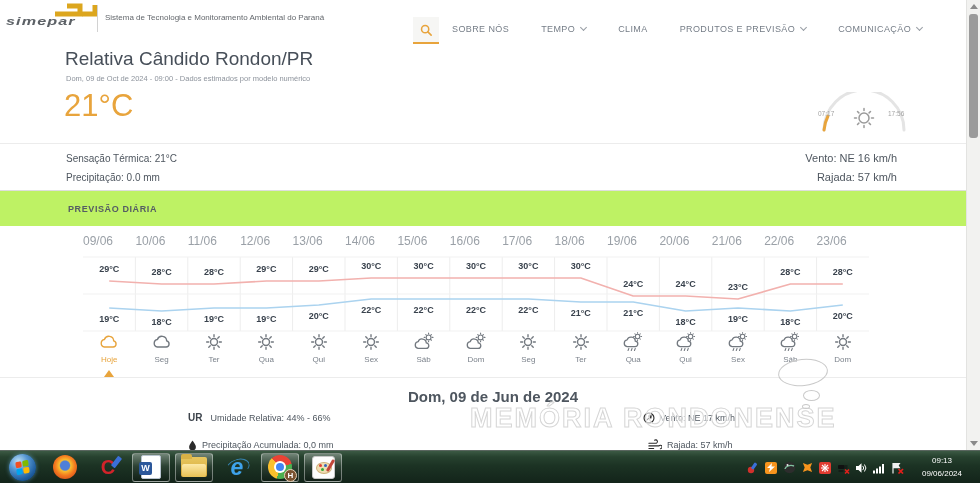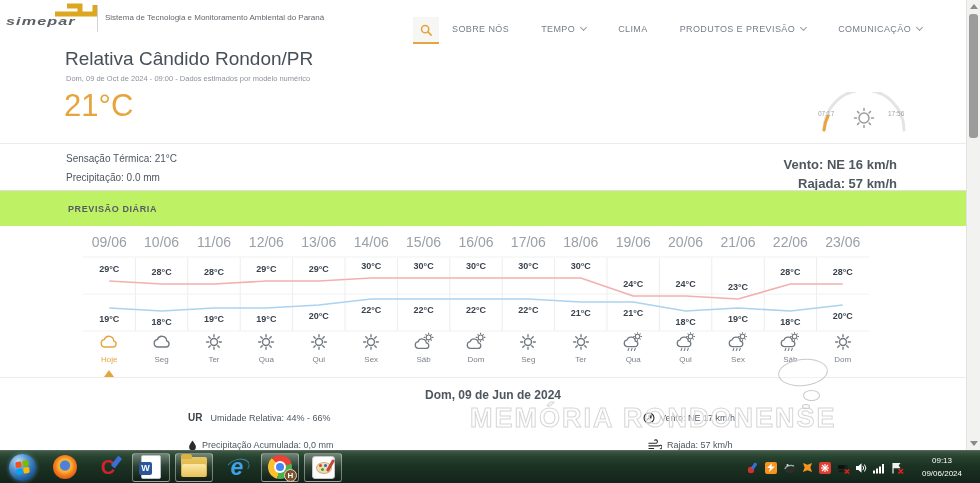--- a/index.html
+++ b/index.html
@@ -22,40 +22,40 @@
   
   .loc-title { position:absolute; left:65px; top:48px; font-size:19px; color:#474f59; }
   .loc-sub { position:absolute; left:66px; top:74px; font-size:7.5px; color:#8d939c; }
   .hero-temp { position:absolute; left:64px; top:88px; font-size:31px; color:#E8A43C; }
   .sun-arc { position:absolute; left:812px; top:92px; }
   .sun-time { position:absolute; font-size:6.5px; color:#a3a3a3; }
   .divider { position:absolute; left:0; width:966px; height:1px; background:#ececec; }
 
   
   .cond-left { position:absolute; left:66px; top:149px; font-size:10px; color:#4e565f; line-height:19px; }
-  .cond-right { position:absolute; left:697px; top:155px; width:200px; text-align:right; font-size:13px; color:#4e565f; line-height:19px;font-weight:bold; }
+  .cond-right { position:absolute; left:697px; top:149px; width:200px; text-align:right; font-size:11px; color:#4e565f; line-height:19px; }
 
   
   .band { position:absolute; left:0; top:190px; width:966px; height:36px; background:#bef264; border-top:1px solid #dededc; }
   .band-title { position:absolute; left:68px; top:0; line-height:36px; font-size:9px; font-weight:bold; color:#555c64; letter-spacing:.6px; }
 
   
   .fc-wrap { position:absolute; left:83px; top:228px; width:786px; height:149px; }
   .fc-svg { position:absolute; left:0; top:0; }
   .fc-col { position:absolute; top:0; height:149px; cursor:pointer; }
-  .fc-date { position:absolute; top:6px; width:100%; text-align:center; font-size:14px; color:#9aa0a7; }
+  .fc-date { position:absolute; top:6px; width:100%; text-align:left; font-size:12px; color:#9aa0a7; }
   .fc-max,.fc-min { position:absolute; width:100%; text-align:center; font-size:9px; font-weight:bold; color:#39424d; }
   .fc-icon { position:absolute; top:103px; width:100%; height:22px; text-align:center; }
   .fc-day { position:absolute; top:127px; width:100%; text-align:center; font-size:8px; color:#7b828b; }
   .fc-day.today { color:#E8A43C; }
   .fc-arrow { position:absolute; top:142px; left:50%; margin-left:-5px; width:0; height:0;
               border-left:5px solid transparent; border-right:5px solid transparent; border-bottom:7px solid #E8A43C; }
 
   
-  .det-title { position:absolute; left:0; top:388px; width:966px; text-align:center; font-size:12px; font-weight:bold; color:#4e565f;padding-left:20px; }
+  .det-title { position:absolute; left:0; top:388px; width:966px; text-align:center; font-size:15px; font-weight:bold; color:#4e565f;padding-left:20px; }
   .det-row { position:absolute; font-size:9px; color:#4e565f; display:flex; align-items:center; gap:5px; }
   .ur-abbr { font-weight:bold; font-size:10px; color:#3c434b; margin-right:3px; }
 
   
   .watermark { position:absolute; left:470px; top:403px; width:500px; font-size:27px; font-weight:bold;
                letter-spacing:2px; text-transform:uppercase; color:rgba(255,255,255,.55);
                -webkit-text-stroke:1px #d6d6d6; pointer-events:none; z-index:40; white-space:nowrap; }
   .wm-bubble { position:absolute; border:1px solid #c9c9c9; border-radius:50%; background:rgba(255,255,255,.25); pointer-events:none; z-index:40; }
 
   

